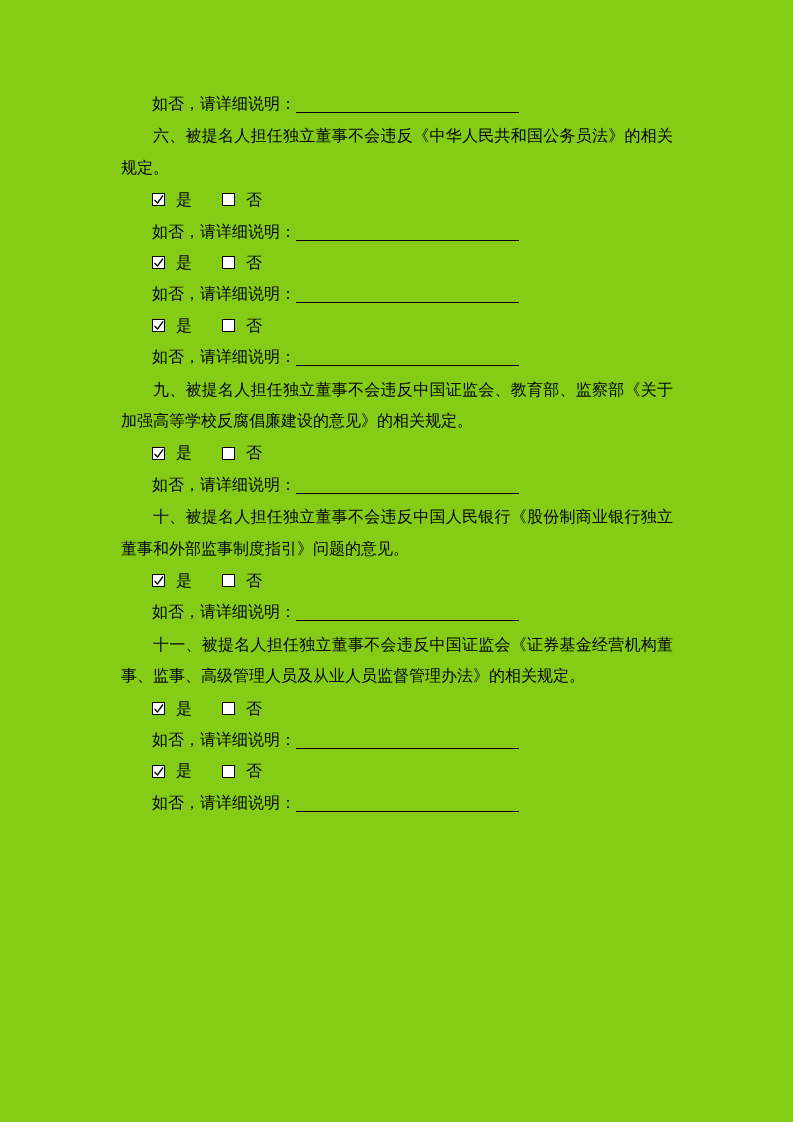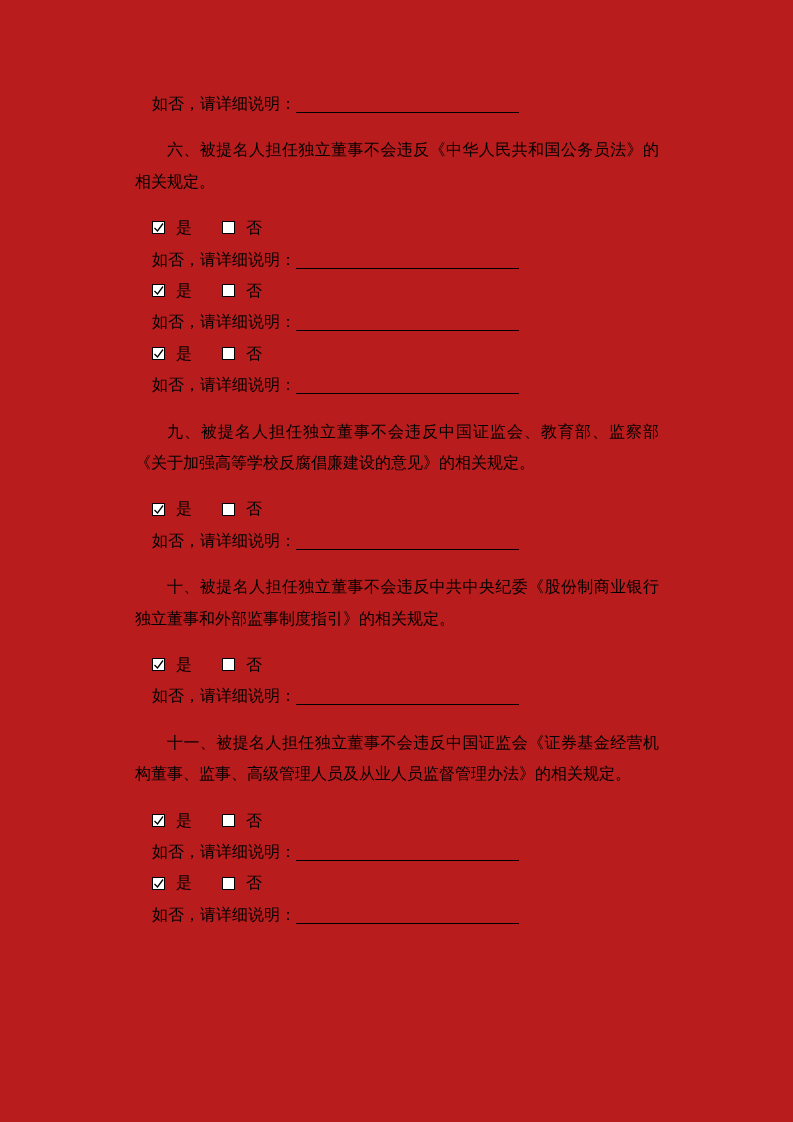--- a/index.html
+++ b/index.html
@@ -4,33 +4,33 @@
 <style>
   html, body { margin: 0; padding: 0; }
   body {
     width: 793px; height: 1122px;
     background: #ffffff;
     font-family: "Liberation Serif", "DejaVu Serif", serif;
   }
   .page {
     position: relative;
     width: 793px; height: 1122px;
-    background: #b91c1c;
+    background: #84cc16;
     overflow: hidden;
   }
   .content {
     position: absolute;
     left: 120px; top: 88px;
     width: 554px;
     font-size: 16px;
     line-height: 31.4px;
     color: #000000;
   }
   p.statement {
-    margin: 15px;
+    margin: 1px;
     text-indent: 32px;
     text-align: justify;
     word-break: break-all;
   }
   .checkbox-row {
     height: 31.4px;
     padding-left: 32px;
     display: flex;
     align-items: center;
   }
@@ -133,21 +133,21 @@
         <span class="cb-label">是</span>
         <span class="checkbox no-group"></span>
         <span class="cb-label">否</span>
       </div>
       <div class="explain-row">
         <span>如否，请详细说明：</span><span class="blank-line"></span>
       </div>
     </div>
 
     <div>
-      <p class="statement">十、被提名人担任独立董事不会违反中共中央纪委《股份制商业银行独立董事和外部监事制度指引》的相关规定。</p>
+      <p class="statement">十、被提名人担任独立董事不会违反中国人民银行《股份制商业银行独立董事和外部监事制度指引》问题的意见。</p>
       <div class="checkbox-row">
         <span class="checkbox checked">
             <svg width="11" height="11" viewBox="0 0 11 11">
               <polyline points="1.5,6 4.5,9 10,1.5" fill="none" stroke="#000" stroke-width="1.3"></polyline>
             </svg>
           </span>
         <span class="cb-label">是</span>
         <span class="checkbox no-group"></span>
         <span class="cb-label">否</span>
       </div>

